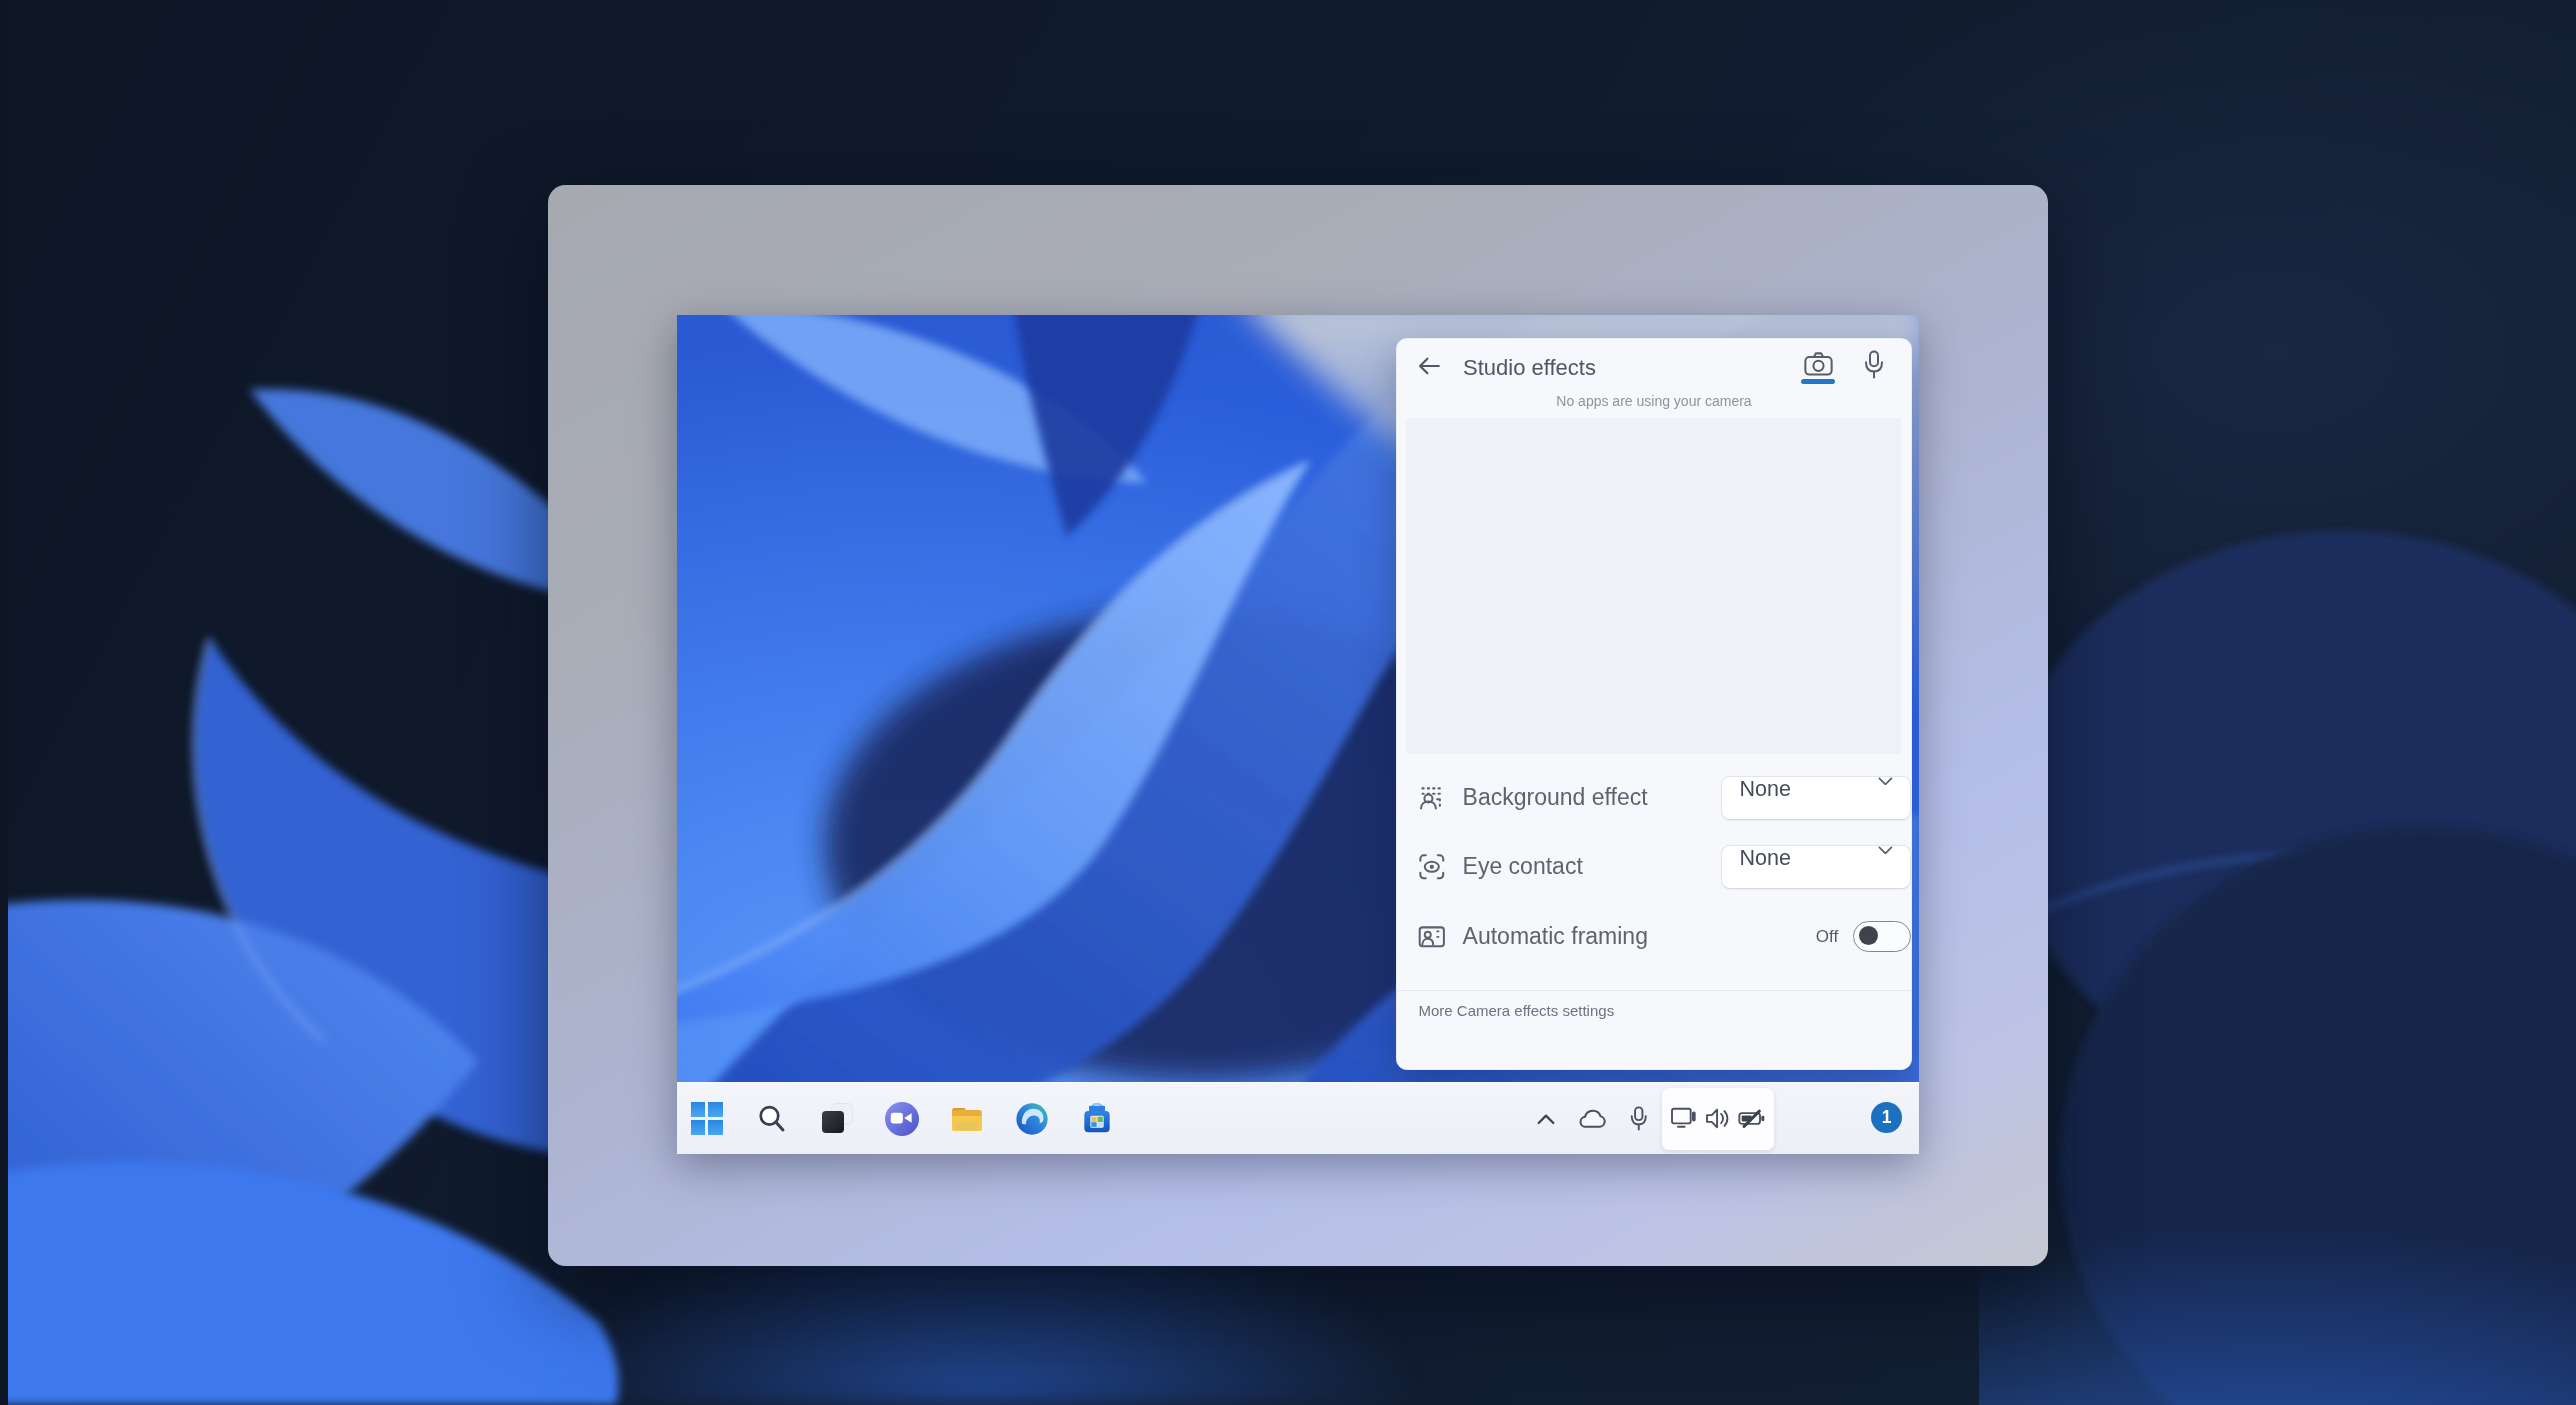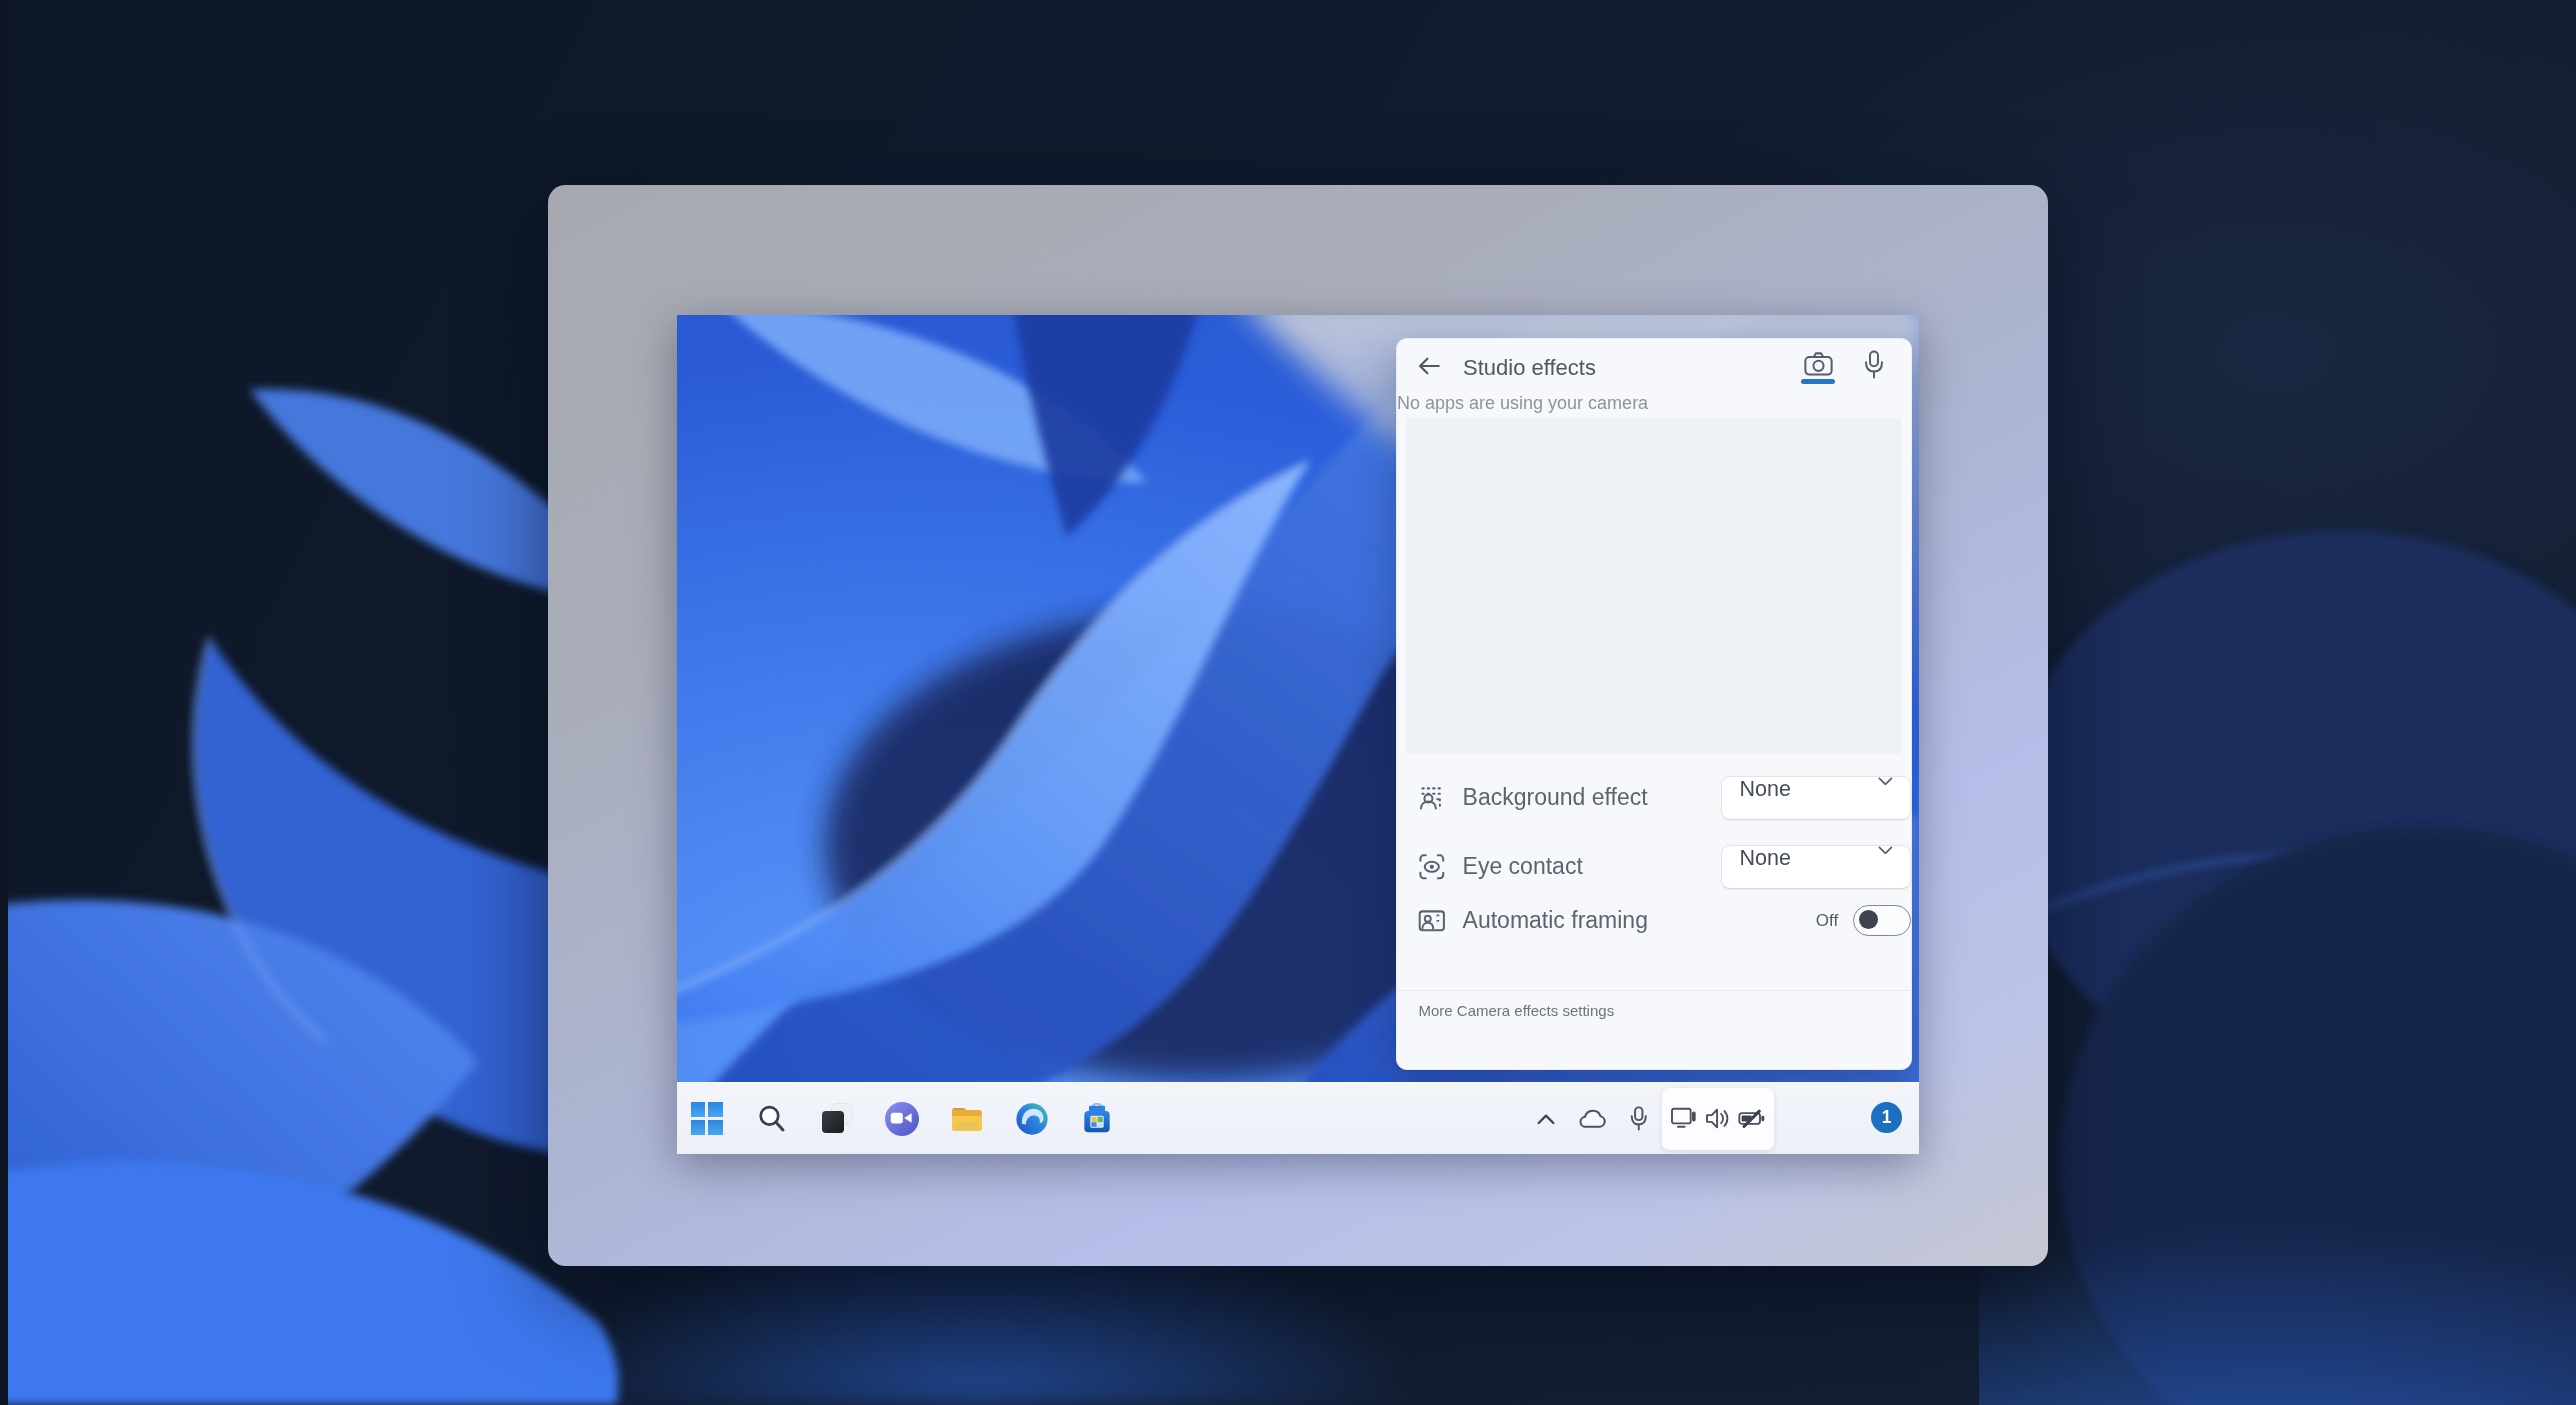--- a/index.html
+++ b/index.html
@@ -25,24 +25,24 @@
   
   .panel{position:absolute;left:719px;top:23px;width:514px;height:730px;border-radius:10.7px;
     background:#f6f8fb;border:0.7px solid #e9ecf2;box-shadow:0 16px 40px rgba(12,22,52,.30);}
   .back-btn{position:absolute;left:14.8px;top:10.7px;width:34px;height:32px;display:grid;place-items:center;
     border-radius:5.4px;cursor:pointer;}
   .panel-title{position:absolute;left:66px;top:14.8px;font-size:22px;line-height:27px;color:#4f5763;}
   .tab-btn{position:absolute;top:6.7px;width:38px;height:38px;display:grid;place-items:center;border-radius:5.4px;cursor:pointer;}
   .tab-camera{left:402px;}
   .tab-mic{left:458px;}
   .tab-underline{position:absolute;left:404px;top:40px;width:34px;height:4.7px;border-radius:2.7px;background:#2477c8;}
-  .status-text{position:absolute;left:0;right:0;top:54px;font-size:18px;color:#8e949d;}
+  .status-text{position:absolute;left:0;right:0;top:54px;text-align:center;font-size:14px;color:#8e949d;}
   .preview{position:absolute;left:9.4px;top:79px;width:495px;height:336px;border-radius:2.7px;background:#eef1f5;}
   .row{position:absolute;left:20px;right:0;height:67px;display:flex;align-items:center;box-sizing:border-box;}
-  .row-1{top:425px;}.row-2{top:494px;}.row-3{top:548px;}
+  .row-1{top:425px;}.row-2{top:494px;}.row-3{top:564px;}
   .row-icon{width:29.6px;height:29.6px;margin-right:16px;flex:0 0 auto;display:grid;place-items:center;}
   .row-label{font-size:23px;color:#5d646f;}
   .row-spacer{margin-left:auto;}
   .dropdown{width:190px;height:44px;box-sizing:border-box;background:#ffffff;border:0.7px solid #e2e5ea;border-bottom-color:#d4d8df;
     border-radius:9px;display:flex;align-items:flex-start;padding:0 17.5px;cursor:pointer;box-shadow:0 0.7px 1.3px rgba(20,30,60,.05);}
   .dropdown-value{font-size:21.5px;color:#454d5a;}
   .dropdown-chevron{margin-left:auto;}
   .toggle-label{font-size:17px;color:#555c66;margin-right:14.8px;}
   .toggle{width:56px;height:29.6px;border:1.3px solid #81878f;border-radius:16px;background:#fbfcfd;position:relative;cursor:pointer;flex:0 0 auto;}
   .toggle-knob{position:absolute;left:4.7px;top:4px;width:19px;height:19px;border-radius:50%;background:#3f444c;}

